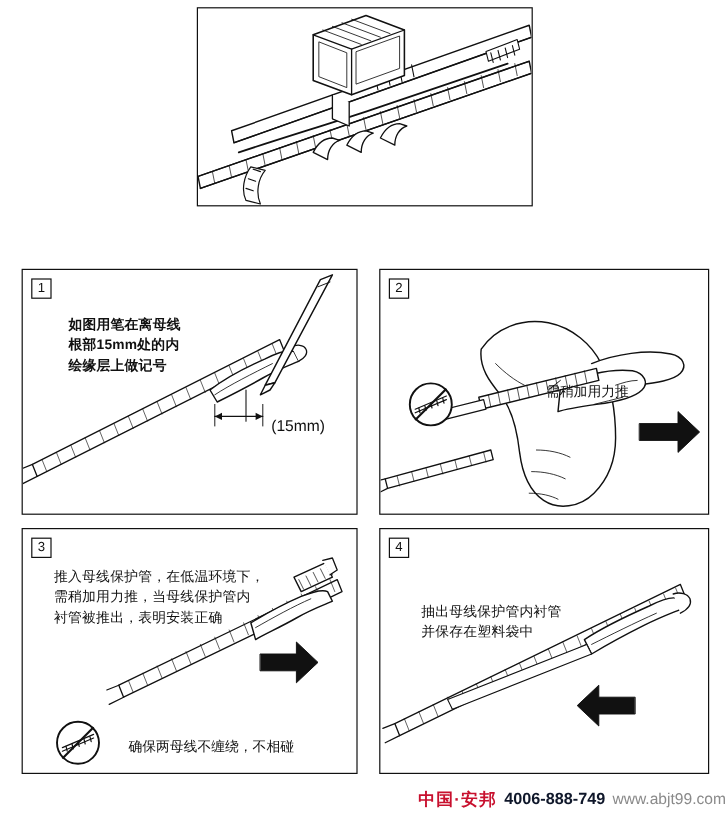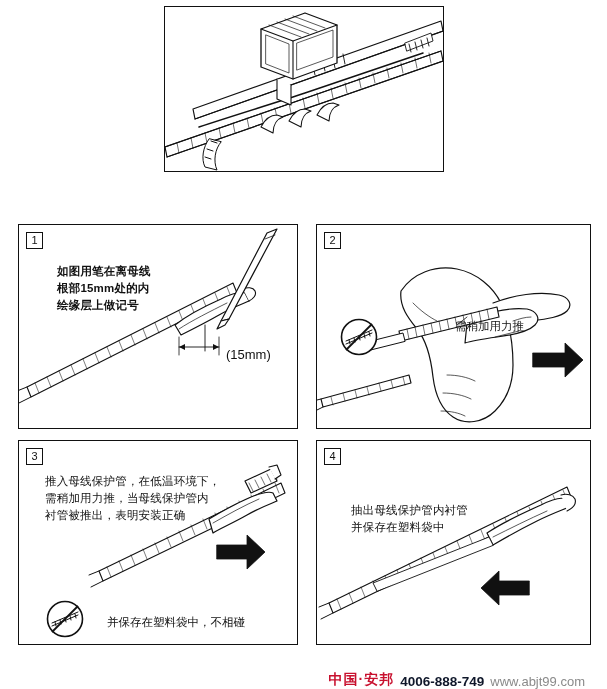--- a/index.html
+++ b/index.html
@@ -83,29 +83,29 @@
   .no-sym.n3 { left: 26px; top: 158px; }
 
   
   .footer {
     position: absolute;
     left: 0; top: 655px;
     width: 607px; height: 34px;
   }
   .footer-inner {
     position: absolute;
-    right: 22px; top: 3px;
+    right: 2px; top: 3px;
     display: flex;
-    align-items: flex-end;
+    align-items: flex-start;
     gap: 6px;
     font-size: 13px;
   }
   .f-cn { color: #c8102e; font-weight: bold; font-size: 14px; letter-spacing: 1px; }
   .f-gray { color: #0f172a; font-weight: bold; font-size: 13.5px; }
-  .f-gray2 { color: #8a8a8a; font-size: 13px; margin-top: 16px; }
+  .f-gray2 { color: #8a8a8a; font-size: 13px; }
 
   svg { display: block; }
 </style>
 </head>
 <body>
 
 <div class="sheet">
 
   <div class="top-panel">
     <svg width="278" height="164" viewBox="0 0 278 164">
@@ -316,21 +316,21 @@
         <path d="M216 128 L248 128 L248 118 L266 135 L248 152 L248 142 L216 142 Z" fill="#111" stroke="#111" stroke-width="0.8"></path>
       </g>
     </svg>
   </div>
 
   <div class="step s3">
     <div class="step-num">3</div>
     <div class="cap c3">推入母线保护管，在低温环境下，
 需稍加用力推，当母线保护管内
 衬管被推出，表明安装正确</div>
-    <div class="note3">并保存在塑料袋中，不相碰</div>
+    <div class="note3">确保两母线不缠绕，不相碰</div>
     <svg class="no-sym n3" viewBox="0 0 40 40">
       <circle cx="20" cy="20" r="17.5" fill="#fff" stroke="#111" stroke-width="1.6"></circle>
       <g fill="none" stroke="#111" stroke-width="1" stroke-linecap="round">
         <path d="M7 24 L33 13"></path>
         <path d="M7 27 L33 16"></path>
         <path d="M10 23 L11 27"></path>
           <path d="M15 21 L16 25"></path>
           <path d="M20 19 L21 23"></path>
         <path d="M25 17 L26 21"></path>
           <path d="M30 15 L31 19"></path>

